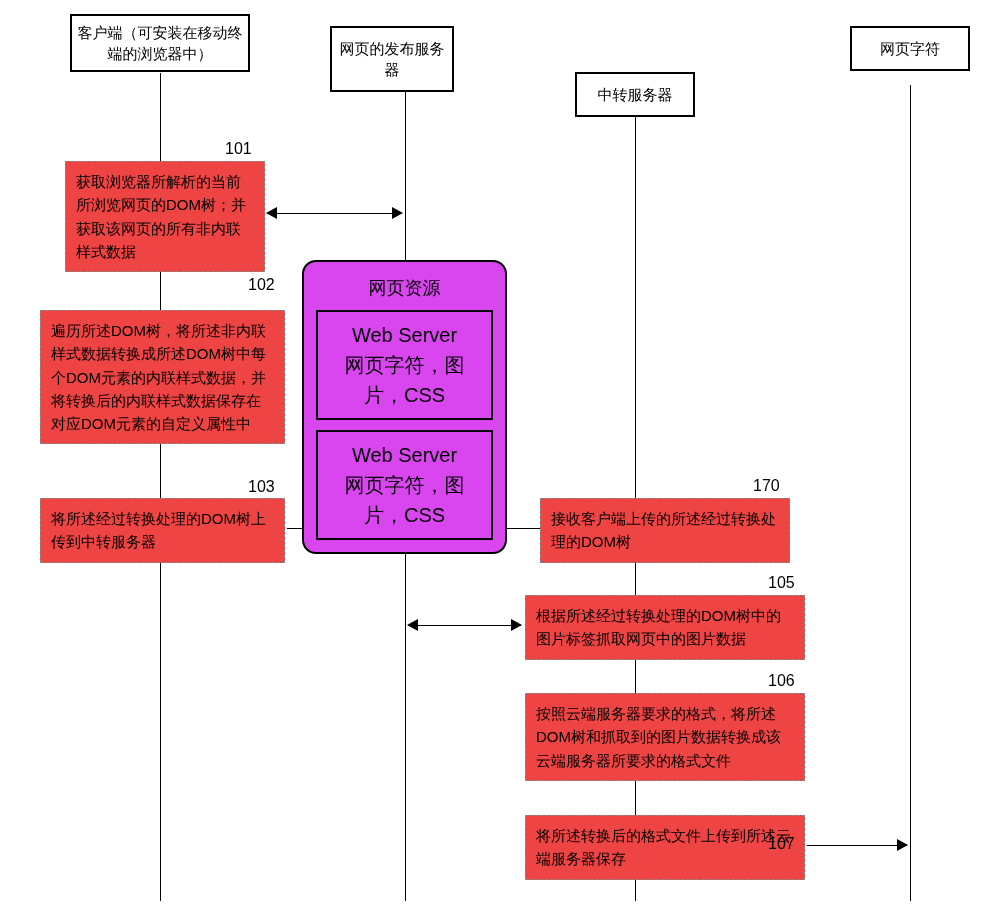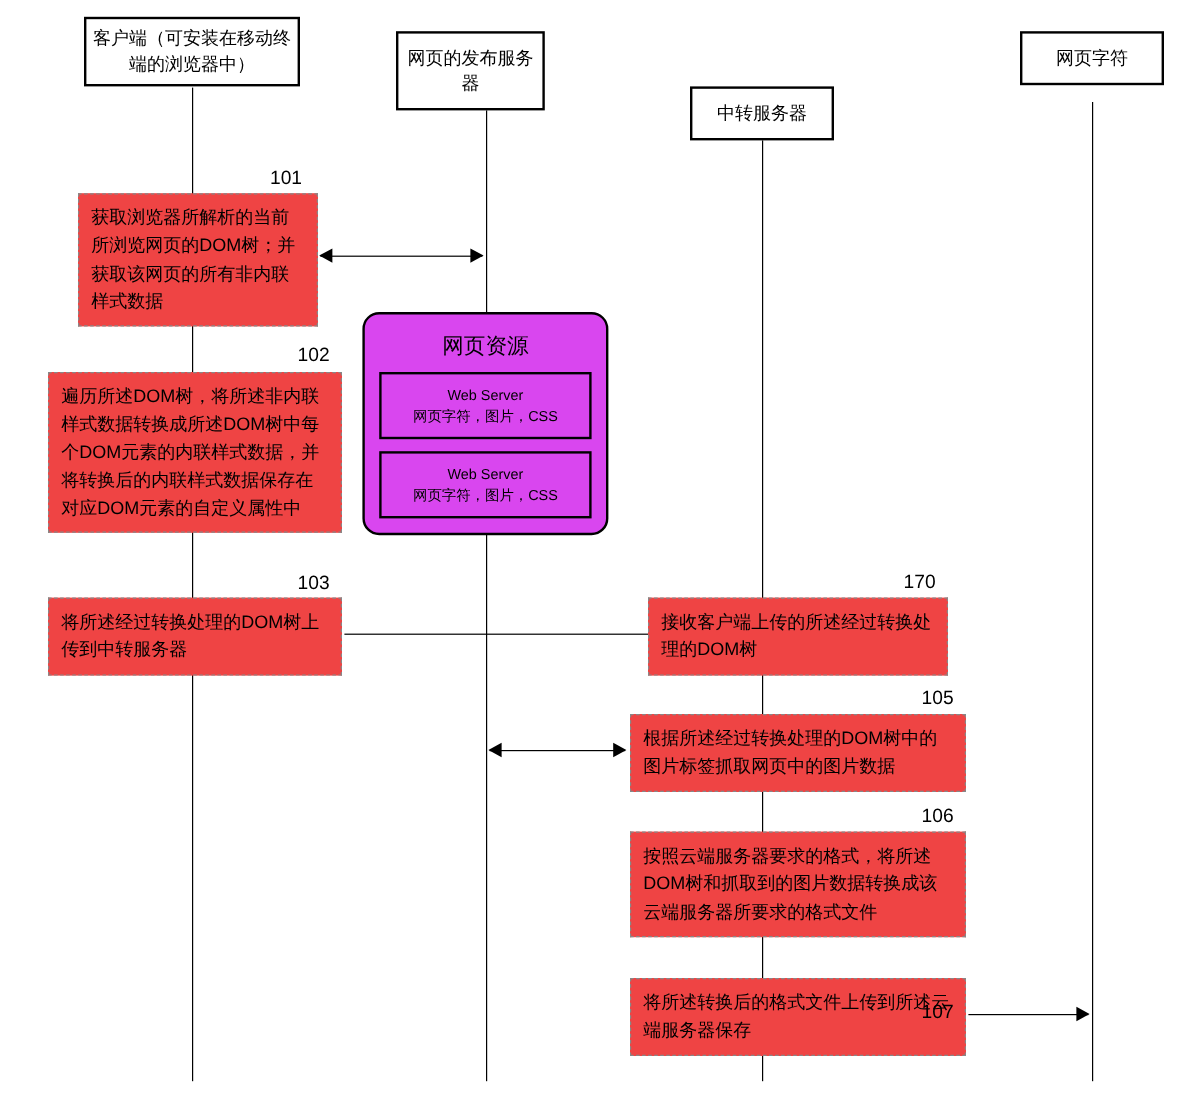--- a/index.html
+++ b/index.html
@@ -60,21 +60,21 @@
     text-align: center;
     font-size: 18px;
     margin: 4px 0 10px;
   }
   .inner-box {
     border: 2px solid #000;
     padding: 8px 10px;
     text-align: center;
     line-height: 1.5;
     margin-bottom: 10px;
-    font-size: 12px;
+    font-size: 20px;
   }
   .inner-box:last-child { margin-bottom: 0; }
   .arrow {
     position: absolute;
     height: 0;
     border-top: 1.5px solid #000;
     z-index: 1;
   }
   .arrow::before, .arrow::after {
     content: "";
@@ -120,21 +120,21 @@
   <div class="inner-box">
     <div>Web Server</div>
     <div>网页字符，图片，CSS</div>
   </div>
   <div class="inner-box">
     <div>Web Server</div>
     <div>网页字符，图片，CSS</div>
   </div>
 </div>
 
-<div class="step-label" style="left:248px; top:288px;"><span>102</span></div>
+<div class="step-label" style="left:248px; top:276px;"><span>102</span></div>
 <div class="dashed-box" style="left:40px; top:310px; width:245px;">
   <span>遍历所述DOM树，将所述非内联样式数据转换成所述DOM树中每个DOM元素的内联样式数据，并将转换后的内联样式数据保存在对应DOM元素的自定义属性中</span>
 </div>
 
 <div class="step-label" style="left:248px; top:478px;"><span>103</span></div>
 <div class="dashed-box center-text" style="left:40px; top:498px; width:245px;">
   <span>将所述经过转换处理的DOM树上传到中转服务器</span>
 </div>
 <div class="arrow right" style="left:287px; width:345px; top:528px;"></div>
 

